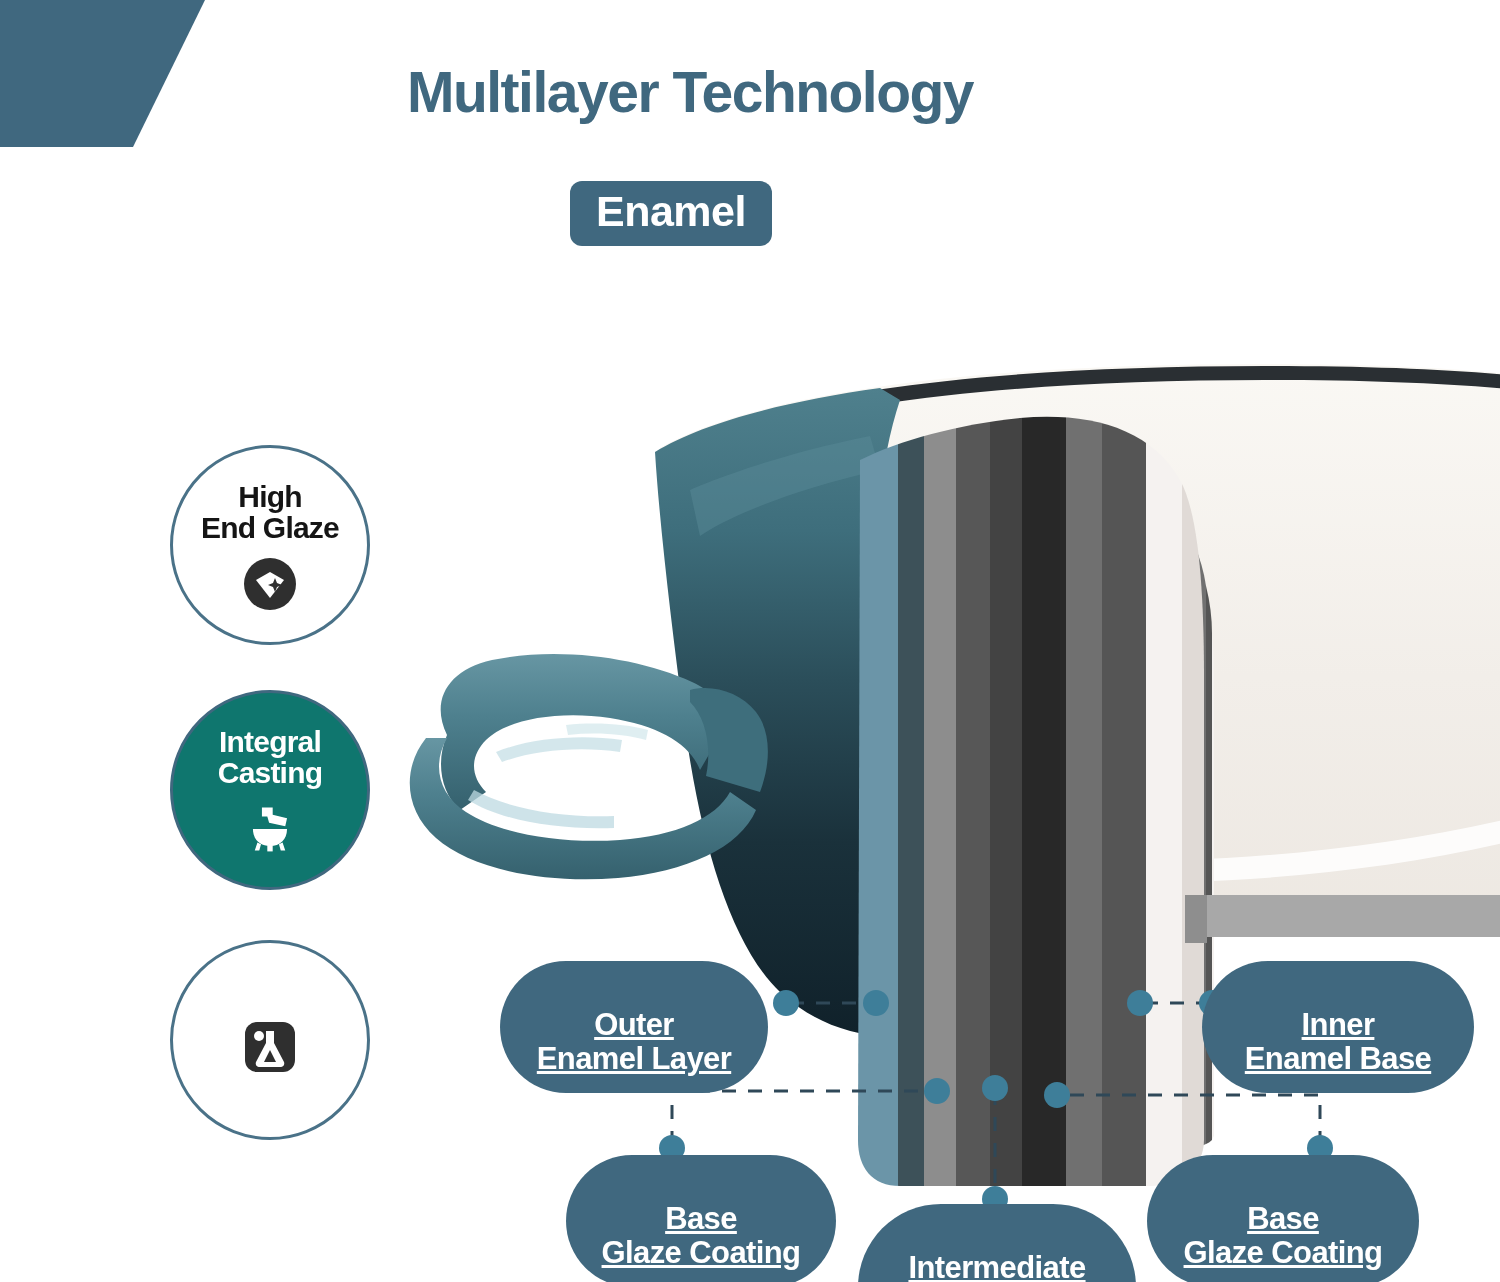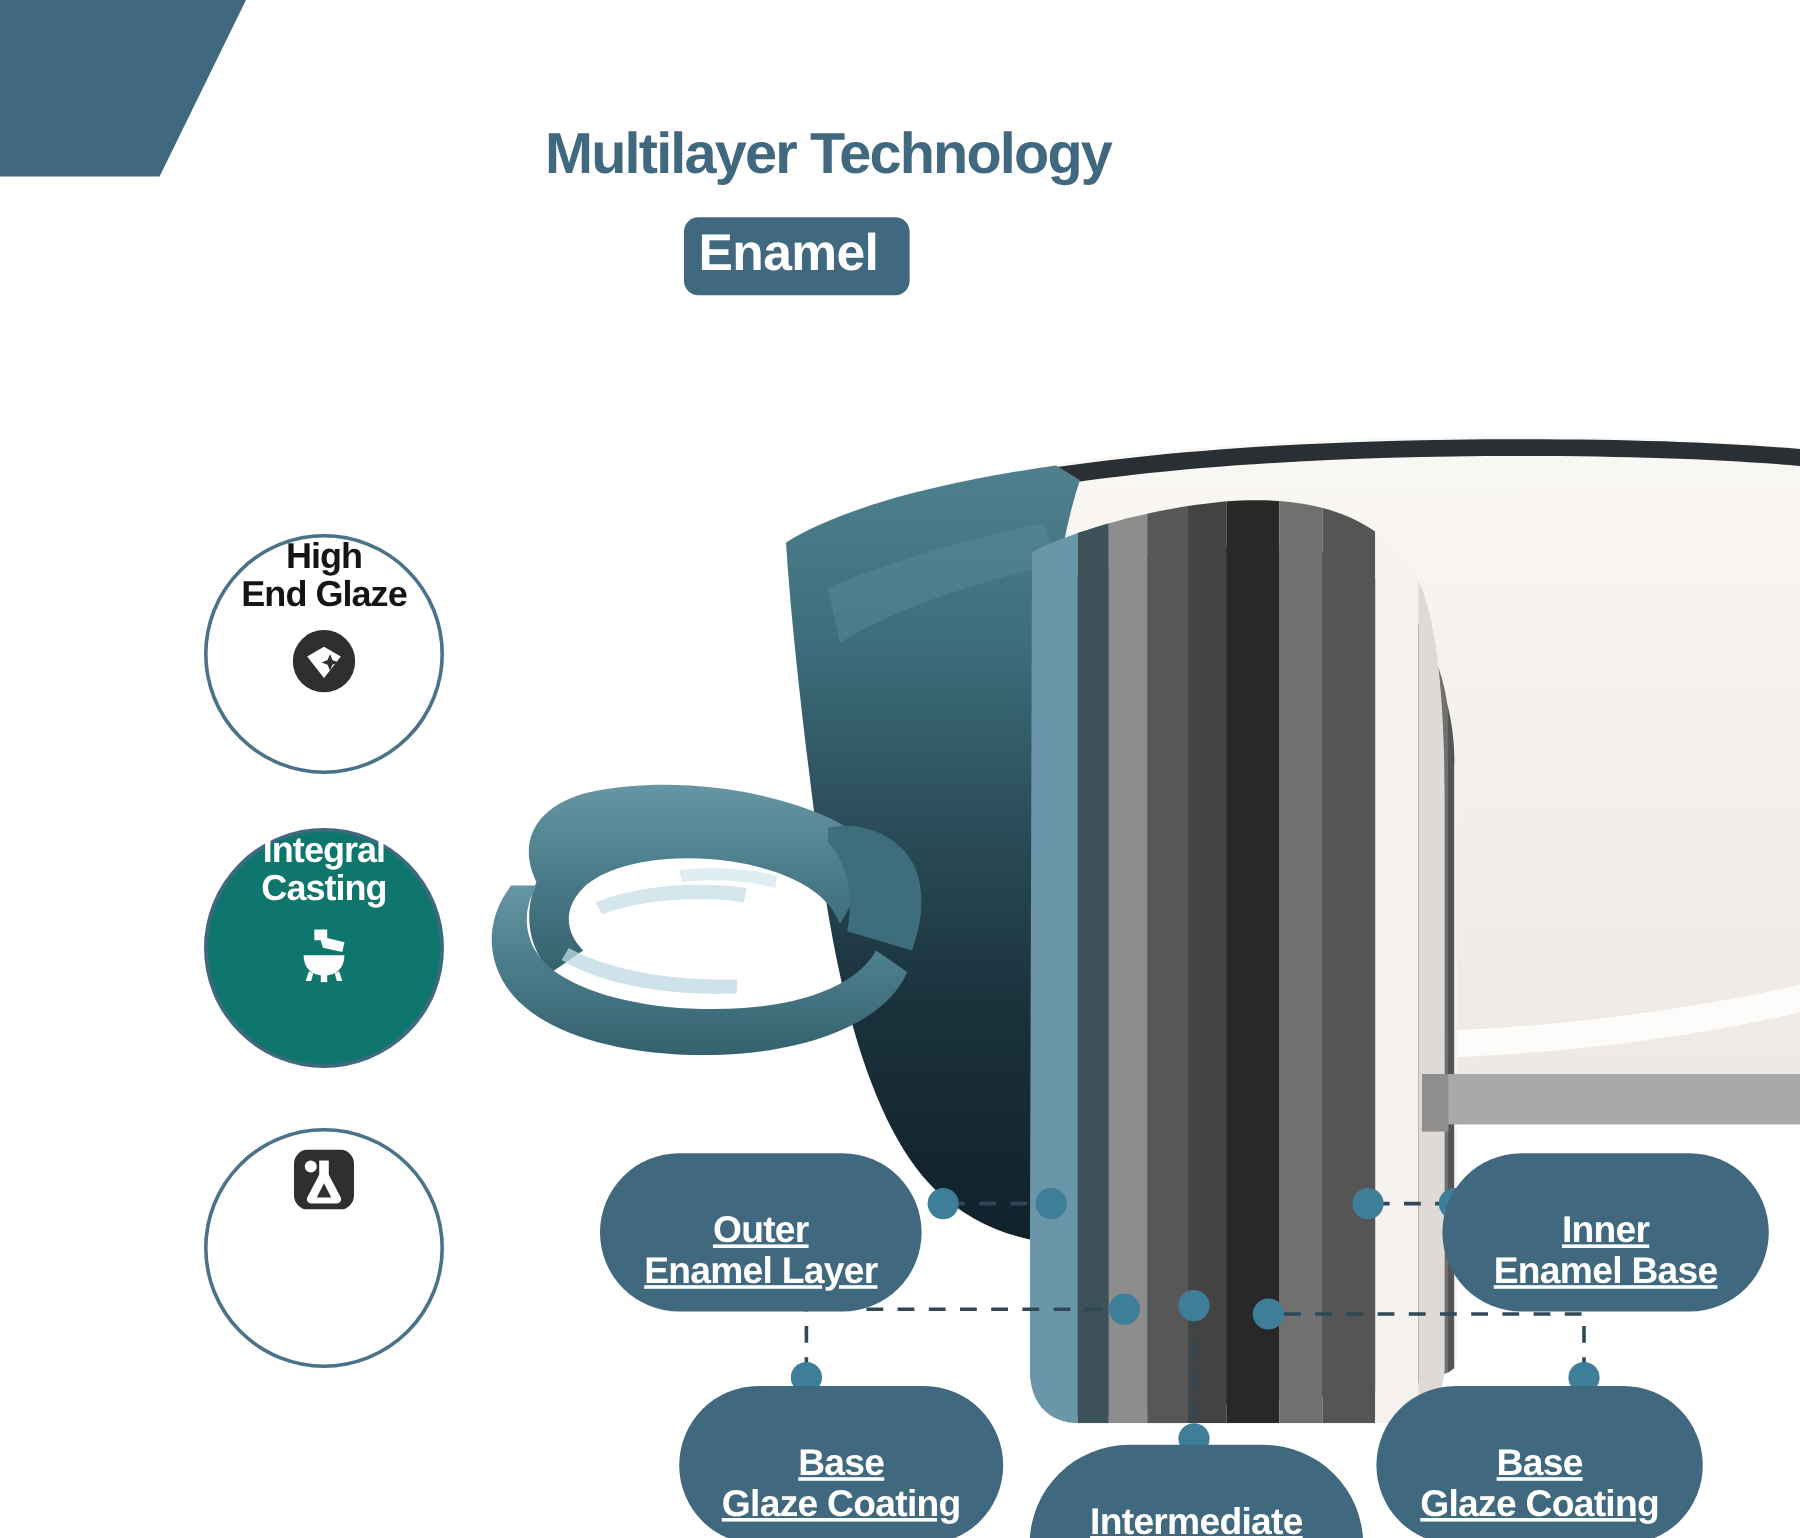--- a/index.html
+++ b/index.html
@@ -25,53 +25,53 @@
     width: 215px; height: 150px;
   }
 
   
   .page-title {
     position: absolute;
     left: 200px;
     top: 64px;
     width: 980px;
     text-align: center;
-    font-size: 48px;
+    font-size: 57px;
     font-weight: bold;
     letter-spacing: -1.5px;
     color: #40687F;
     line-height: 1;
     white-space: nowrap;
-    margin-top: 41px;
   }
   .subtitle-badge {
     position: absolute;
     left: 570px;
     top: 181px;
-    padding: 8px 26px 12px 12px;
+    padding: 8px 26px 12px 26px;
     background: #40687F;
     border-radius: 12px;
     color: #ffffff;
     font-size: 43px;
     font-weight: bold;
     letter-spacing: -0.5px;
     line-height: 1.05;
     white-space: nowrap;
   }
 
   
   .feature-circle {
     position: absolute;
     width: 200px;
     height: 200px;
     border-radius: 50%;
     box-sizing: border-box;
     display: flex;
     flex-direction: column;
     align-items: center;
+    justify-content: center;
   }
   .feature-circle.outline {
     background: #ffffff;
     border: 3px solid #4A7288;
   }
   .feature-circle.filled {
     background: #0f766e;
     border: 3px solid #40687F;
   }
   .feature-label {

